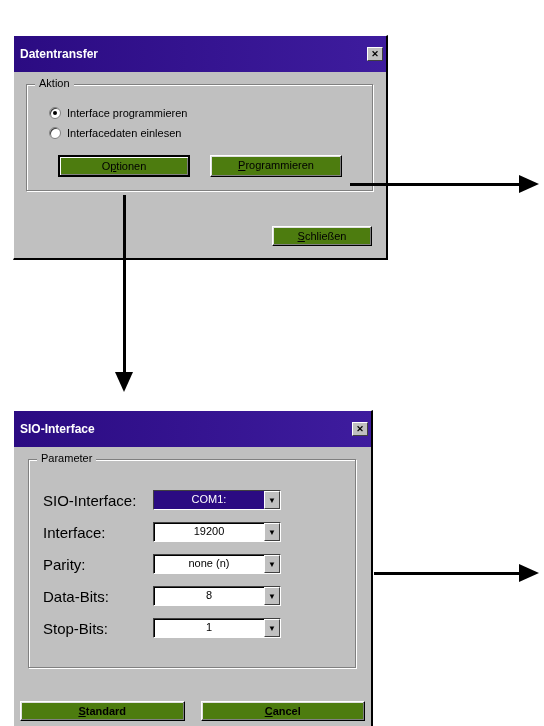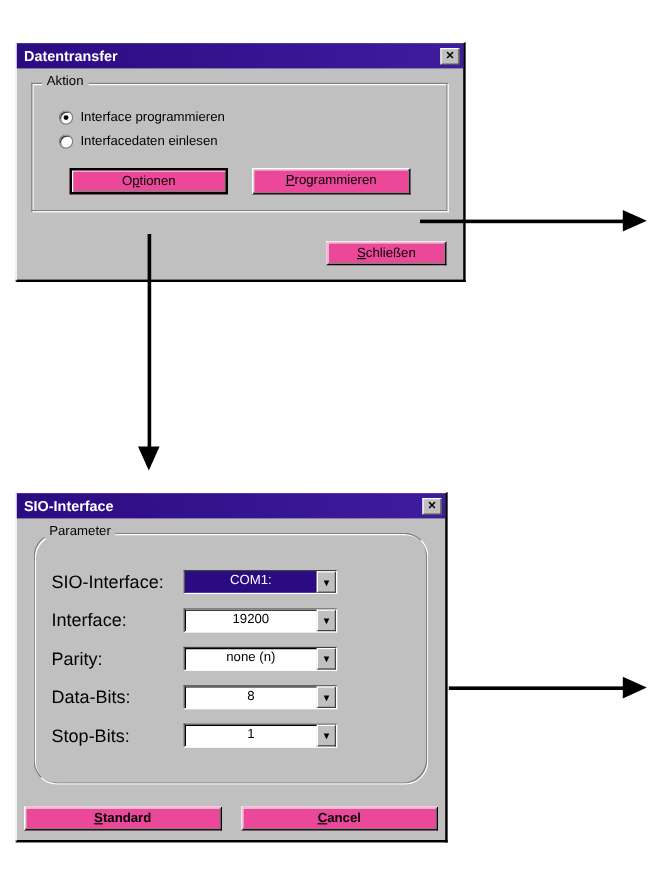--- a/index.html
+++ b/index.html
@@ -27,21 +27,21 @@
     .titlebar {
       background: #2e0f85;
       background: linear-gradient(90deg, #2b0b82 0%, #3e1c9e 100%);
       color: #ffffff;
       font-weight: bold;
       font-size: 12px;
       padding: 3px 3px 3px 6px;
       display: flex;
       align-items: center;
       justify-content: space-between;
-      height: 21px;
+      height: 36px;
     }
     .titlebar-title {
       flex: 1;
     }
     .close-btn {
       width: 16px;
       height: 14px;
       background: #c0c0c0;
       border-top: 1px solid #ffffff;
       border-left: 1px solid #ffffff;
@@ -61,25 +61,24 @@
       padding: 12px;
     }
     
     .groupbox {
       border: 1px solid #808080;
       border-right-color: #ffffff;
       border-bottom-color: #ffffff;
       box-shadow: inset -1px -1px 0 #808080, inset 1px 1px 0 #ffffff;
       position: relative;
       padding: 18px 14px 14px 14px;
-      margin-bottom: 10px;
+      margin-bottom: 24px;
     }
     .groupbox-sio {
       padding: 18px 14px 18px 14px;
-      border-radius: 20px;
     }
     .groupbox-legend {
       position: absolute;
       top: -8px;
       left: 8px;
       background: #c0c0c0;
       padding: 0 4px;
       font-size: 11px;
     }
     
@@ -103,21 +102,21 @@
     .radio.selected::after {
       content: "";
       width: 4px;
       height: 4px;
       background: #000;
       border-radius: 50%;
       display: block;
     }
     
     .btn {
-      background: #ec4899;
+      background: #4d7c0f;
       border-top: 1px solid #ffffff;
       border-left: 1px solid #ffffff;
       border-right: 1px solid #000000;
       border-bottom: 1px solid #000000;
       box-shadow: inset -1px -1px 0 #808080, inset 1px 1px 0 #dfdfdf;
       font-family: inherit;
       font-size: 11px;
       padding: 3px 0;
       cursor: pointer;
       text-align: center;
@@ -135,21 +134,21 @@
       gap: 20px;
       justify-content: center;
       margin-top: 16px;
     }
     .btn-row .btn {
       width: 132px;
     }
     .btn-close-row {
       display: flex;
       justify-content: flex-end;
-      margin-top: 24px;
+      margin-top: 34px;
       padding-right: 2px;
     }
     .btn-close-row .btn {
       width: 100px;
     }
     
     .param-row {
       display: flex;
       align-items: center;
       margin: 12px 0;

